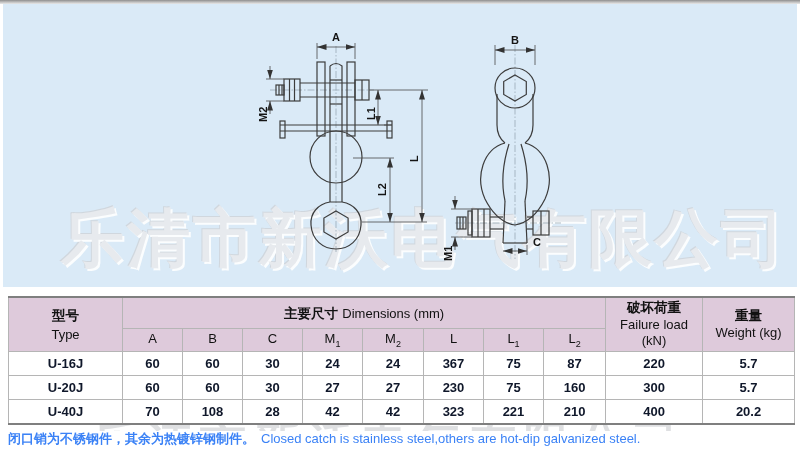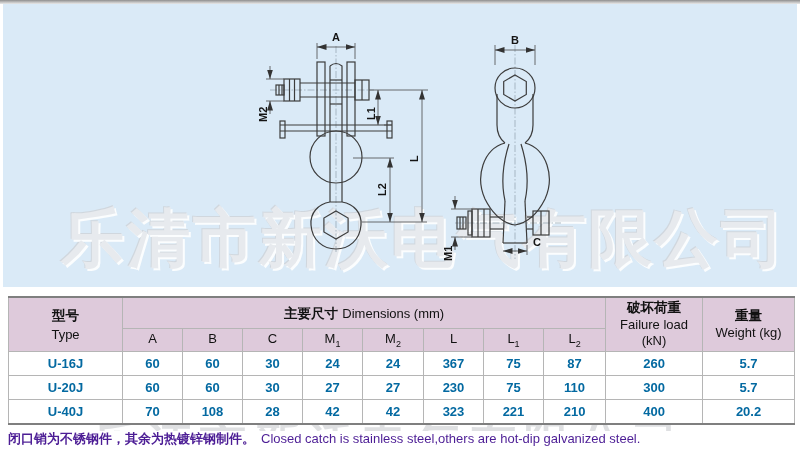--- a/index.html
+++ b/index.html
@@ -28,22 +28,22 @@
   .spec-table th,.spec-table td{border:1px solid #b5b5b5;text-align:center;
     vertical-align:middle;padding:0;}
   .spec-table thead th{background:#decadb;font-weight:normal;color:#111;}
   .hrow1 th{height:30px;}
   .hrow2 th{height:22px;font-size:13px;font-weight:bold;}
   .hrow2 sub{font-size:9px;}
   .cn{font-weight:bold;font-size:13.5px;}
   .en{font-weight:normal;font-size:13px;}
   .small-lines{line-height:1.22;font-size:13px;}
   .spec-table tbody td{height:23px;background:#ffffff;font-size:13px;
-    font-weight:bold;color:#0369a1;}
-  .note{position:absolute;left:8px;top:430px;z-index:3;font-size:13px;color:#4c1d95;white-space:nowrap;}
+    font-weight:bold;color:#0f172a;}
+  .note{position:absolute;left:8px;top:430px;z-index:3;font-size:13px;color:#3b82f6;white-space:nowrap;}
   .note .cn{font-size:13px;}
   .note .en{margin-left:6px;}
   .bottom-watermark{position:absolute;left:92px;top:420px;width:670px;height:11px;
     overflow:hidden;z-index:0;opacity:0.5;}
   .bottom-watermark span{display:block;margin-top:-7px;white-space:nowrap;
     font-size:46px;font-weight:bold;letter-spacing:8px;color:#c0c3c7;}
 </style>
 </head>
 <body>
 
@@ -244,33 +244,33 @@
     <tr>
       <td>U-16J</td>
       <td>60</td>
       <td>60</td>
       <td>30</td>
       <td>24</td>
       <td>24</td>
       <td>367</td>
       <td>75</td>
       <td>87</td>
-      <td>260</td>
+      <td>220</td>
       <td>5.7</td>
     </tr>
     <tr>
       <td>U-20J</td>
       <td>60</td>
       <td>60</td>
       <td>30</td>
       <td>27</td>
       <td>27</td>
       <td>230</td>
       <td>75</td>
-      <td>110</td>
+      <td>160</td>
       <td>300</td>
       <td>5.7</td>
     </tr>
     <tr>
       <td>U-40J</td>
       <td>70</td>
       <td>108</td>
       <td>28</td>
       <td>42</td>
       <td>42</td>

